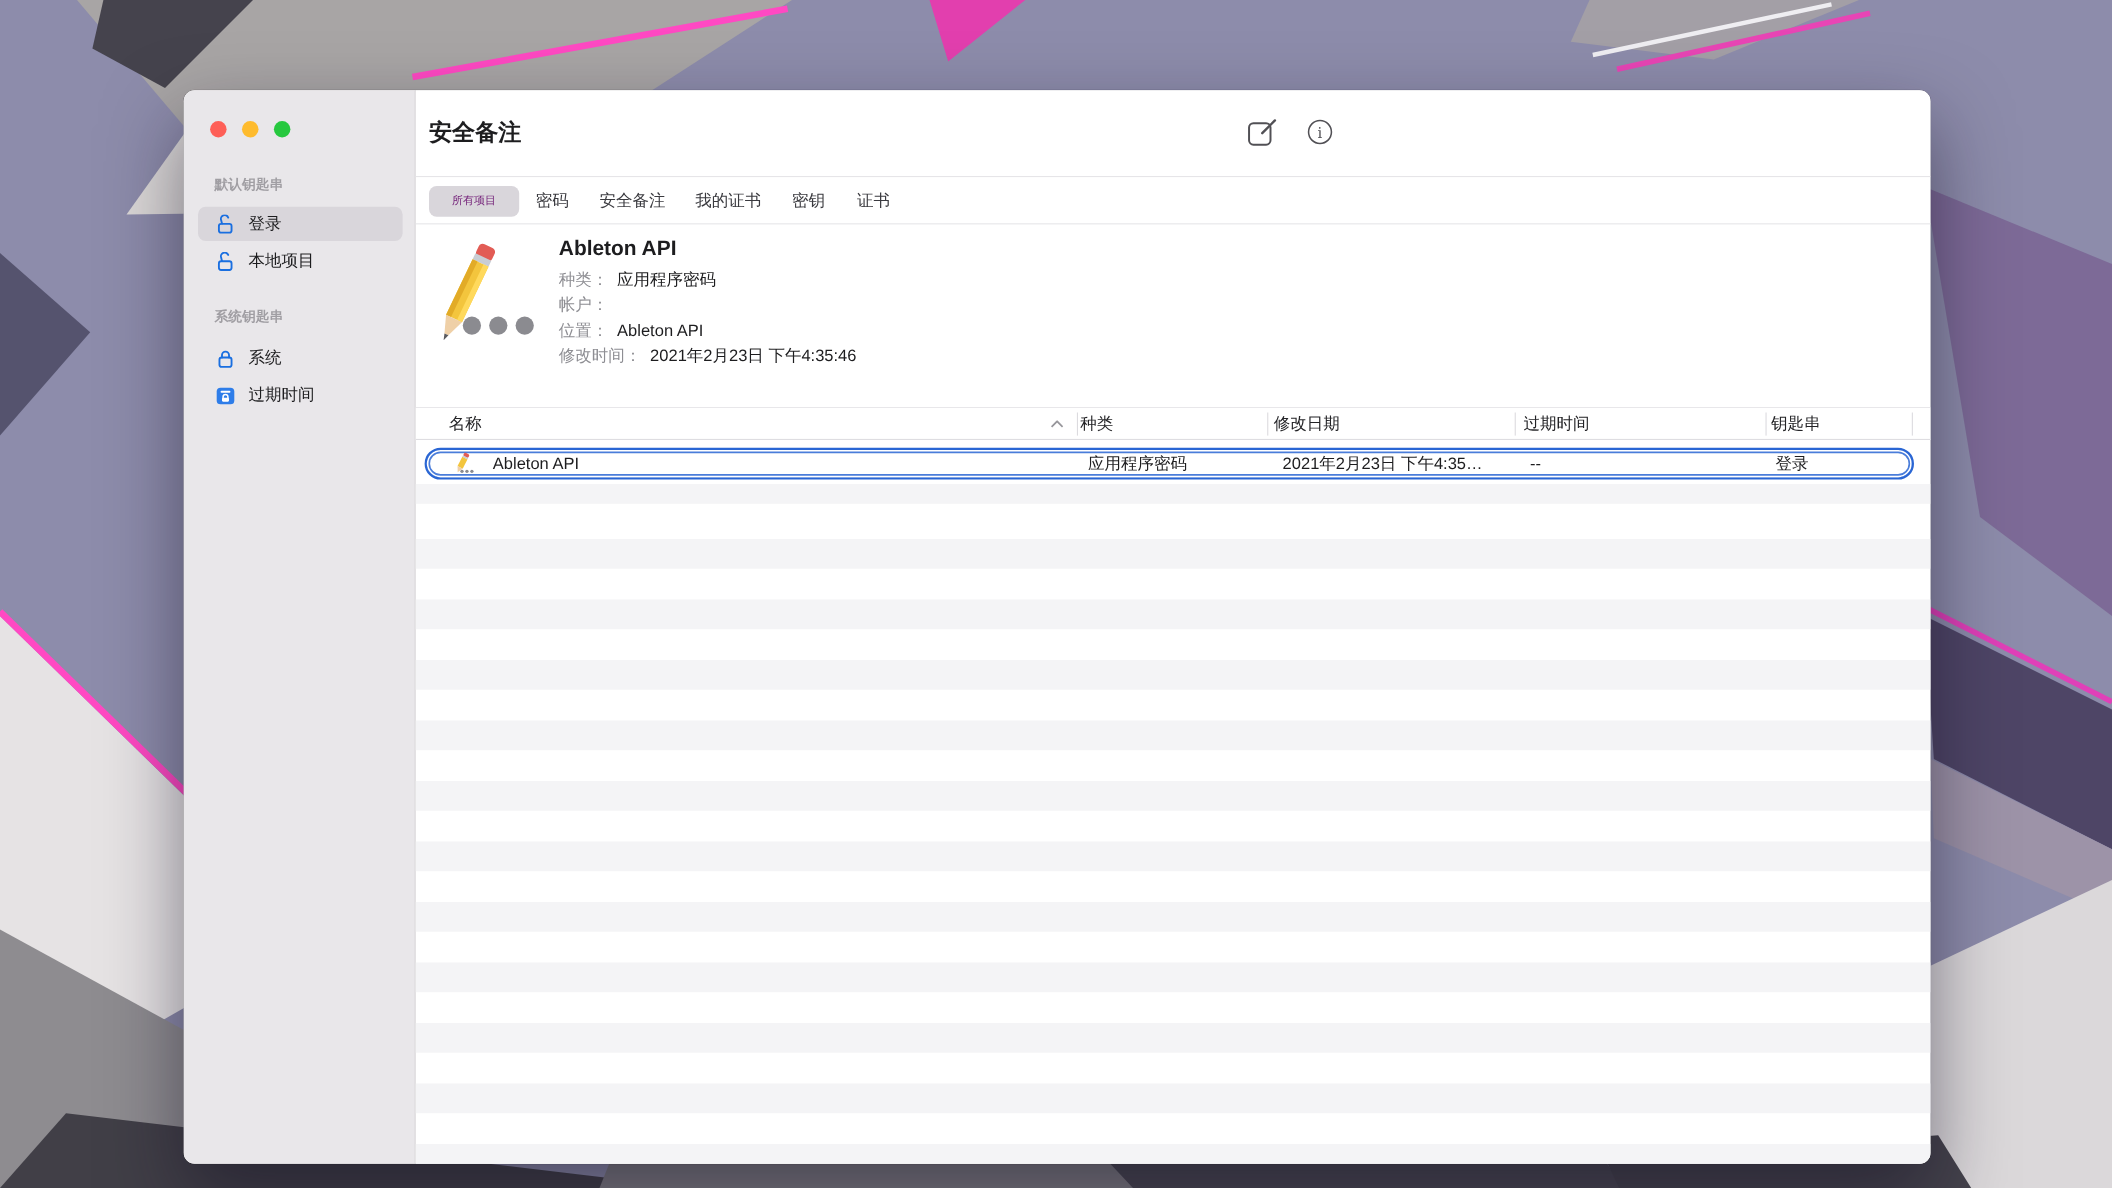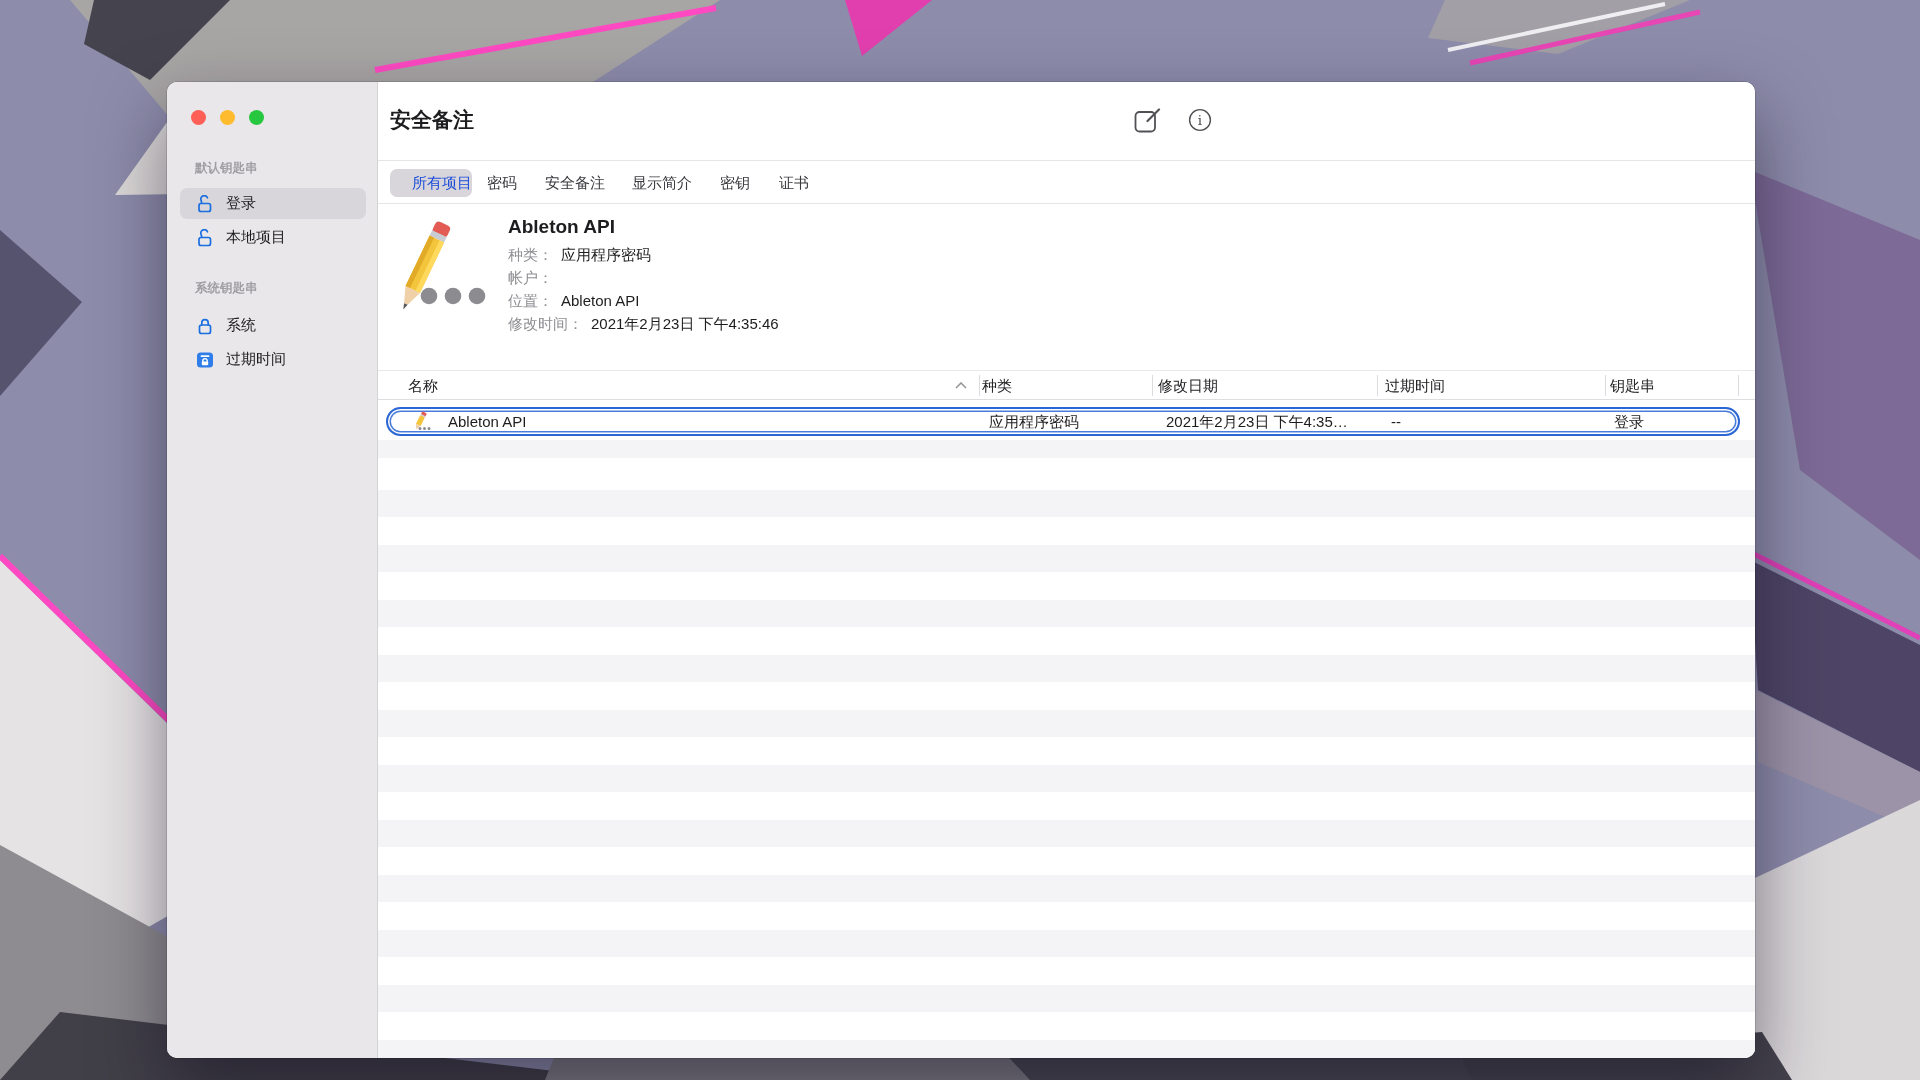--- a/index.html
+++ b/index.html
@@ -36,21 +36,21 @@
   #search-text { font-size:17px; margin-left:8px; }
   #caret { width:1.5px; height:19px; background:#222; margin-left:1px; }
   #search-clear { position:absolute; right:15px; top:50%; transform:translateY(-50%); }
 
   .hairline { position:absolute; left:0; right:0; height:1px; background:#e6e5e8; }
 
   
   .tab { position:absolute; top:87px; height:28px; line-height:28px; font-size:15px; color:#3a3a3f;
          transform:translateX(-50%); white-space:nowrap; }
   .tab-pill { position:absolute; left:12px; top:87px; width:82px; height:28px; line-height:28px;
-              background:#d9d6db; border-radius:7px; text-align:right; font-size:15px; color:#1d4ed8; }
+              background:#d9d6db; border-radius:7px; text-align:center; font-size:10px; color:#701a75; }
 
   
   #detail-icon { position:absolute; left:22px; top:133px; }
   #detail-block { position:absolute; left:130px; top:134px; }
   #detail-title { font-size:19px; font-weight:700; margin-bottom:5px; }
   .detail-row { font-size:15px; line-height:23px; white-space:nowrap; }
   .detail-row .lbl { color:#8e8e93; margin-right:8px; }
 
   
   #table-header { position:absolute; left:0; right:0; top:289px; height:29px; background:#fff; }
@@ -167,21 +167,21 @@
         <circle cx="12" cy="12" r="10.4" fill="none" stroke="#515055" stroke-width="1.4"></circle>
         <text x="12" y="17" text-anchor="middle" font-family="'DejaVu Serif',serif" font-size="13.5" fill="#515055">i</text>
       </svg>
 
 
       <div class="hairline" style="top:78px"></div>
 
       <div class="tab-pill">所有项目</div>
       <div class="tab" style="left:124px">密码</div>
       <div class="tab" style="left:197px">安全备注</div>
-      <div class="tab" style="left:284px">显示简介</div>
+      <div class="tab" style="left:284px">我的证书</div>
       <div class="tab" style="left:357px">密钥</div>
       <div class="tab" style="left:416px">证书</div>
 
       <div class="hairline" style="top:121px"></div>
 
       <svg id="detail-icon" width="90" height="100" viewBox="0 0 90 100">
         <g transform="rotate(25.5 23.5 52)">
           <rect x="15.5" y="4" width="16" height="13" rx="4" fill="#e25c55"></rect>
           <rect x="15.5" y="15" width="16" height="6" fill="#c9cdd3"></rect>
           <rect x="15.5" y="21" width="16" height="56" fill="#f3c53d"></rect>

